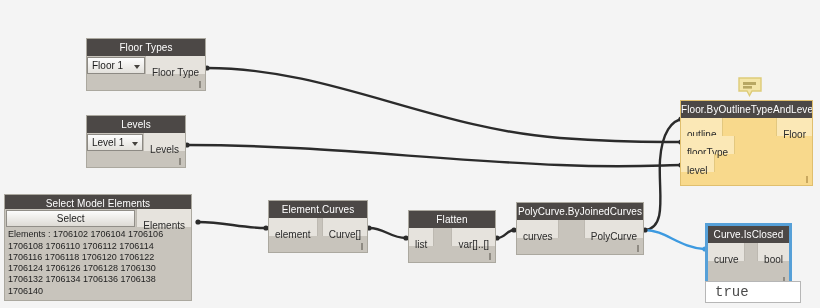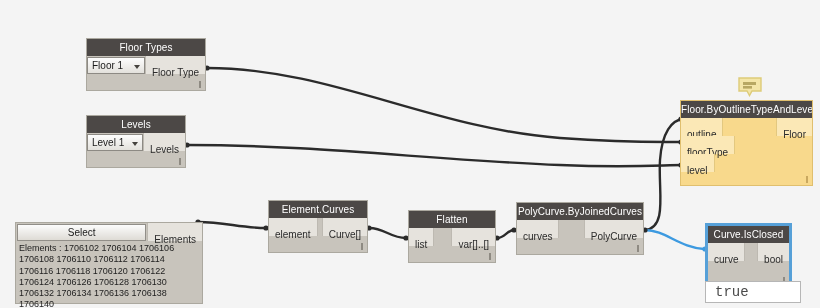--- a/index.html
+++ b/index.html
@@ -105,21 +105,21 @@
   .node.orange .grip { background: #c9a85f; }
 
   
   #node-floor-types {
     left: 86px; top: 38px; width: 120px; height: 53px;
   }
   #node-levels {
     left: 86px; top: 115px; width: 100px; height: 53px;
   }
   #node-select-model-elements {
-    left: 15px; top: 194px; width: 188px; height: 82px; margin-top: 28px;
+    left: 4px; top: 194px; width: 188px; height: 107px;
   }
   #node-element-curves {
     left: 268px; top: 200px; width: 100px; height: 53px;
   }
   #node-flatten {
     left: 408px; top: 210px; width: 88px; height: 53px;
   }
   #node-polycurve {
     left: 516px; top: 202px; width: 128px; height: 53px;
   }

